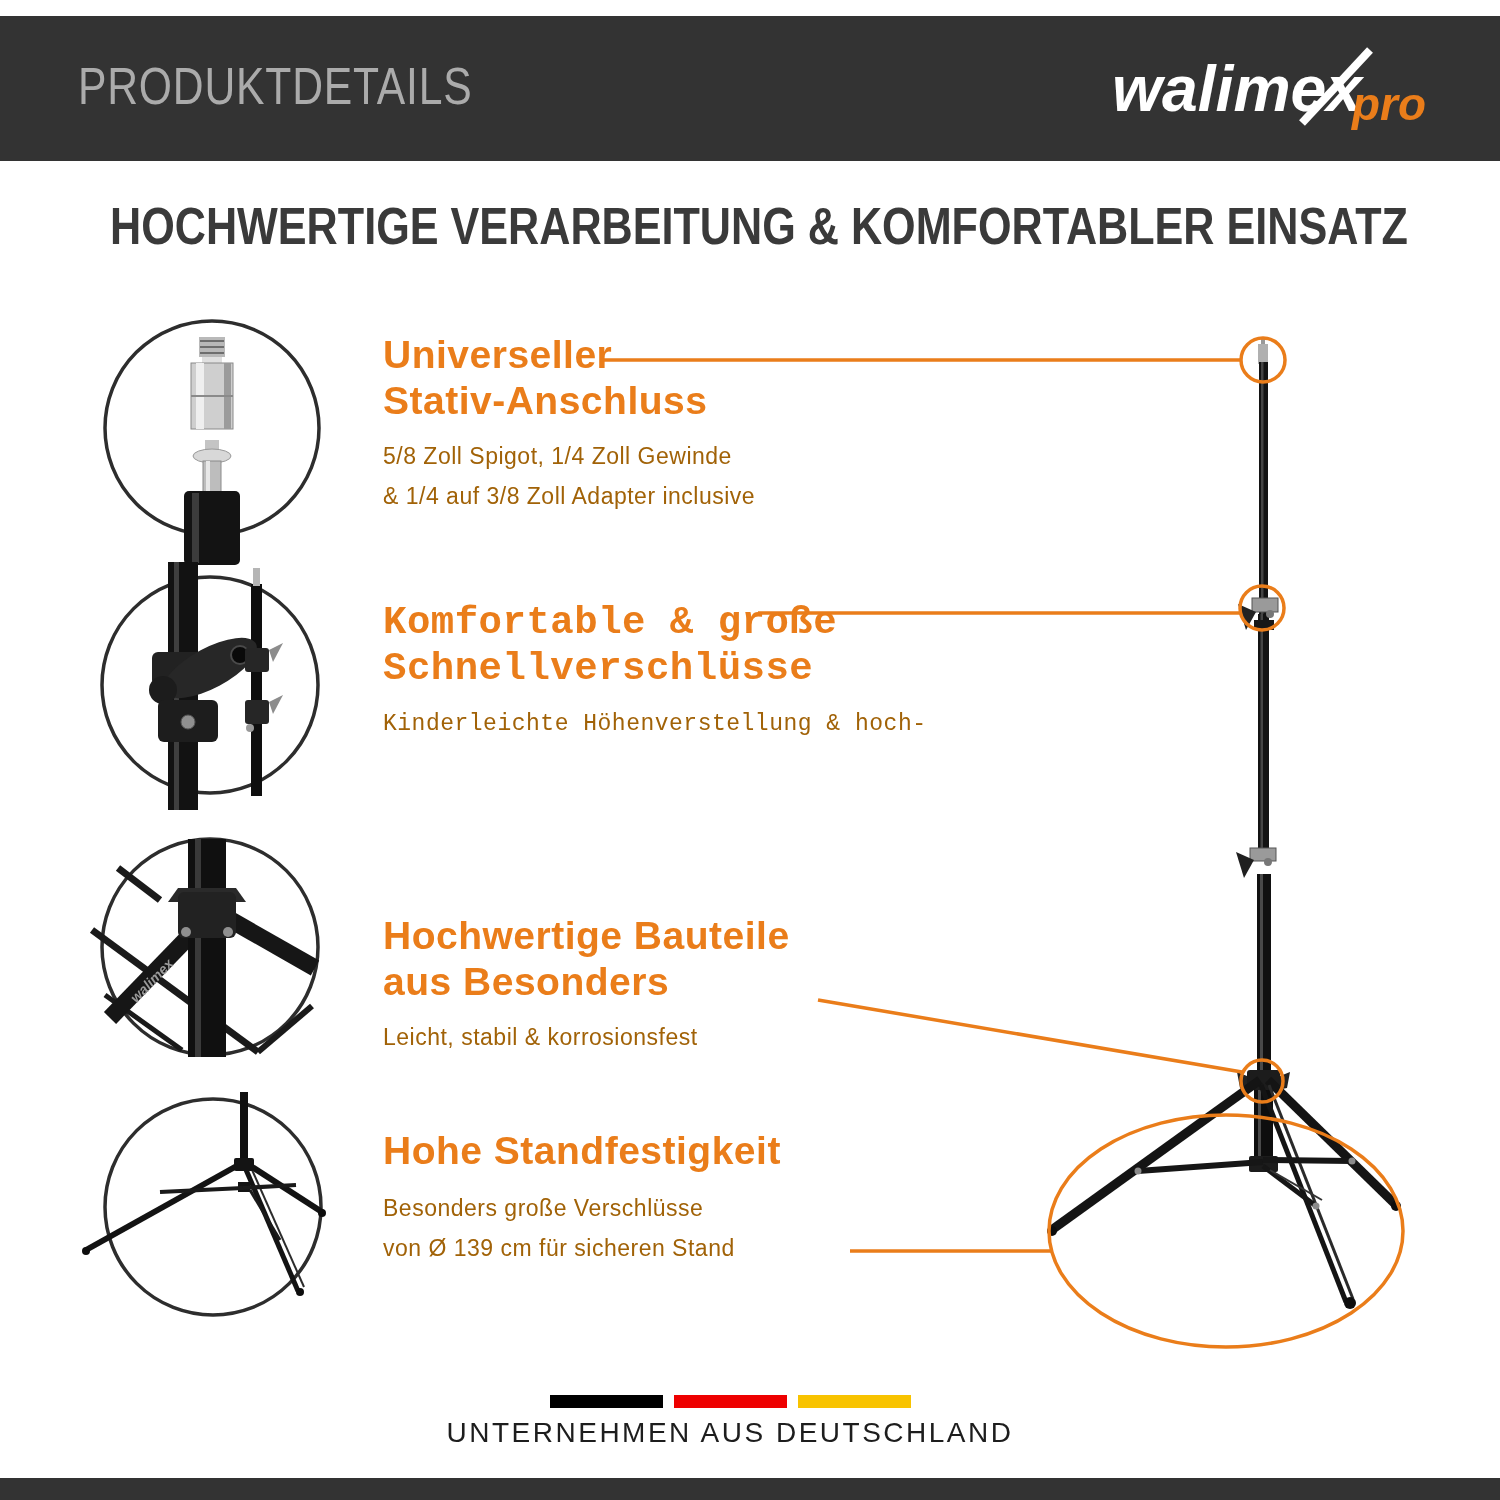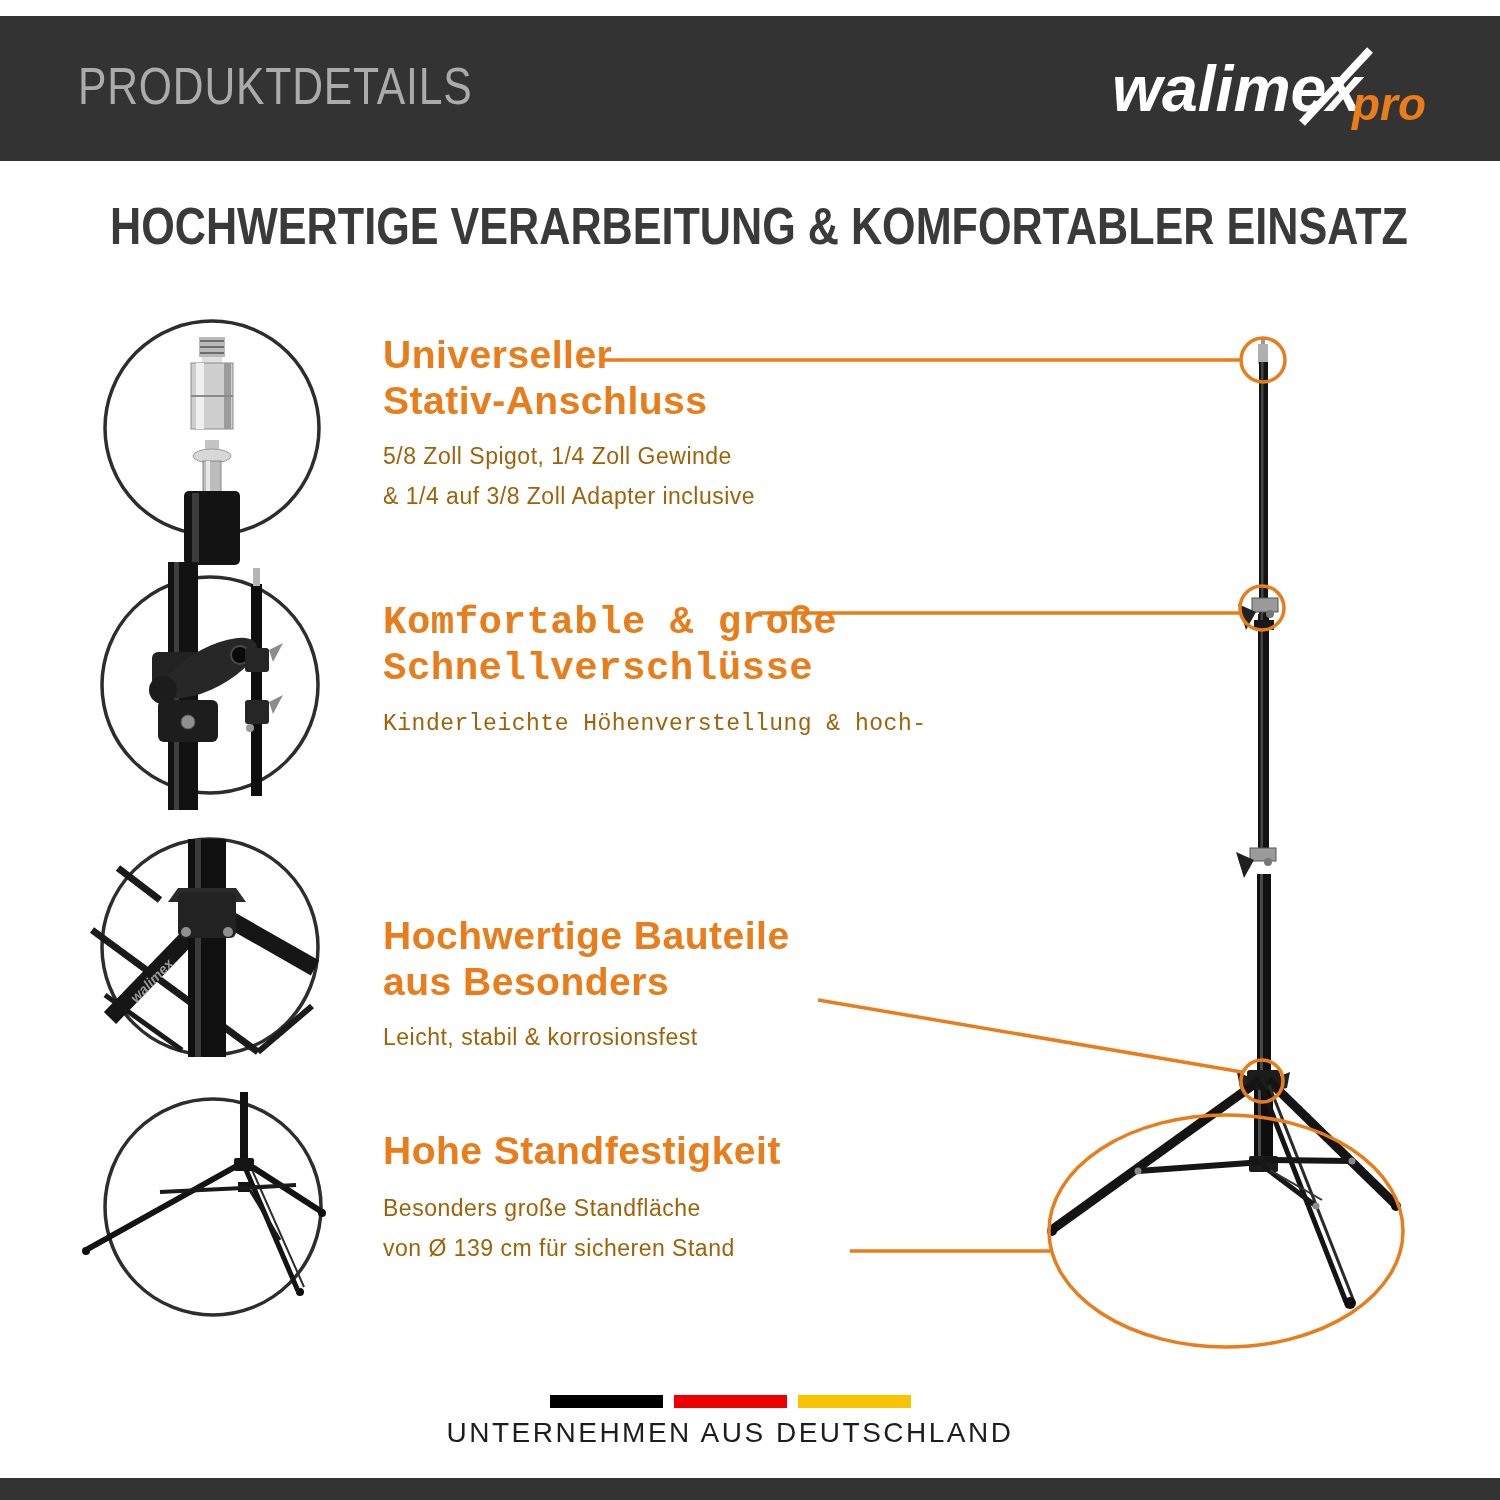--- a/index.html
+++ b/index.html
@@ -76,21 +76,21 @@
     <div class="f-title">Hochwertige Bauteile</div>
     <div class="f-title">aus Besonders</div>
     <div class="f-body">
       <div>Leicht, stabil &amp; korrosionsfest</div>
     </div>
   </div>
 
   <div class="feature f4">
     <div class="f-title">Hohe Standfestigkeit</div>
     <div class="f-body">
-      <div>Besonders große Standfläche</div>
+      <div>Besonders große Verschlüsse</div>
       <div>von Ø 139 cm für sicheren Stand</div>
     </div>
   </div>
 
   <svg class="scene" width="1500" height="1500" viewBox="0 0 1500 1500">
 
     <g>
       <circle cx="212" cy="428" r="107" fill="none" stroke="#2d2d2d" stroke-width="3.5"></circle>
       <rect x="199" y="337" width="26" height="20" fill="#b9b9b9"></rect>
       <line x1="200" y1="341" x2="224" y2="341" stroke="#6e6e6e" stroke-width="2"></line>

